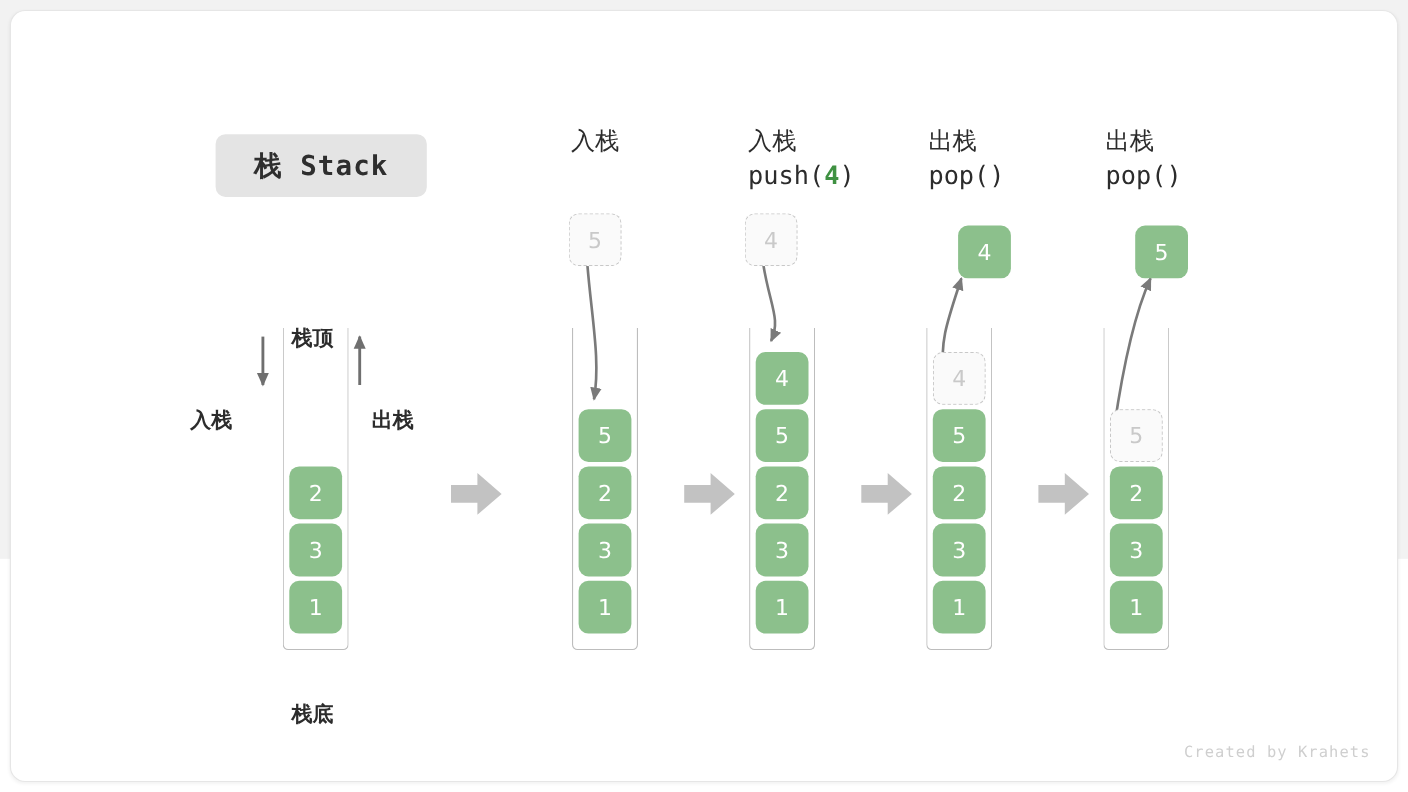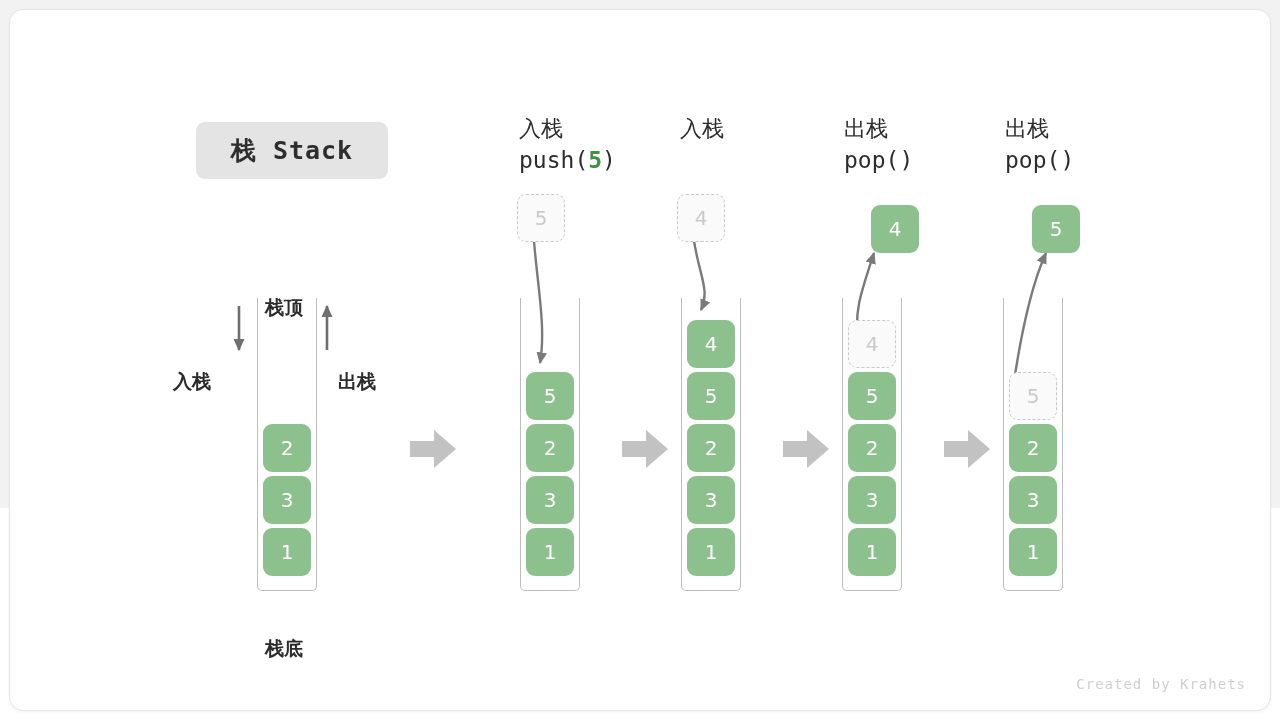--- a/index.html
+++ b/index.html
@@ -209,32 +209,32 @@
     <div class="cn-label" style="left:163px; top:311px;">入栈</div>
     <div class="cn-label" style="left:328px; top:311px;">出栈</div>
 
     <div class="stack" style="left:247px; top:288px; height:293px;"></div>
     <div class="blk solid" style="left:253px; top:414px;">2</div>
     <div class="blk solid" style="left:253px; top:466px;">3</div>
     <div class="blk solid" style="left:253px; top:518px;">1</div>
 
     <div class="col-head" style="left:509px; top:104px;">
       <div class="line1">入栈</div>
-      <div class="line2"><span>push(</span><span class="arg">5</span><span>)</span></div>
     </div>
     <div class="blk ghost" style="left:507px; top:184px;">5</div>
 
     <div class="stack" style="left:510px; top:288px; height:293px;"></div>
     <div class="blk solid" style="left:516px; top:362px;">5</div>
     <div class="blk solid" style="left:516px; top:414px;">2</div>
     <div class="blk solid" style="left:516px; top:466px;">3</div>
     <div class="blk solid" style="left:516px; top:518px;">1</div>
 
     <div class="col-head" style="left:670px; top:104px;">
       <div class="line1">入栈</div>
+      <div class="line2"><span>push(</span><span class="arg">4</span><span>)</span></div>
     </div>
     <div class="blk ghost" style="left:667px; top:184px;">4</div>
 
     <div class="stack" style="left:671px; top:288px; height:293px;"></div>
     <div class="blk solid" style="left:677px; top:310px;">4</div>
     <div class="blk solid" style="left:677px; top:362px;">5</div>
     <div class="blk solid" style="left:677px; top:414px;">2</div>
     <div class="blk solid" style="left:677px; top:466px;">3</div>
     <div class="blk solid" style="left:677px; top:518px;">1</div>
 

